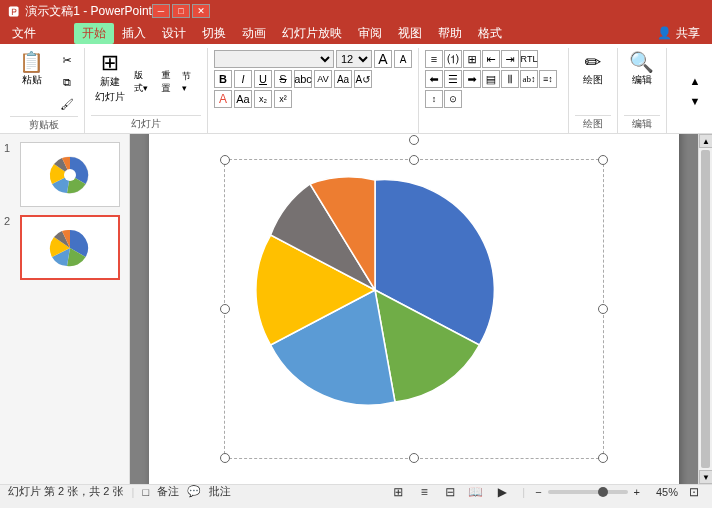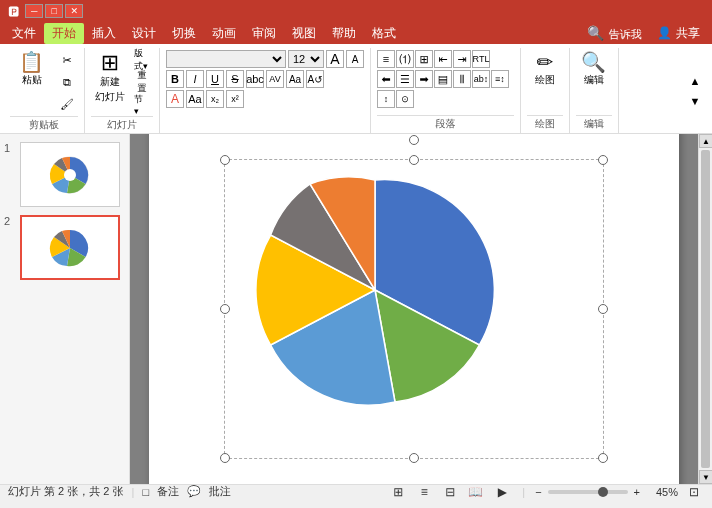--- a/index.html
+++ b/index.html
@@ -6,21 +6,21 @@
     body { font-family: 'SimSun', 'Microsoft YaHei', sans-serif; font-size: 12px; background: #f0f0f0; width: 712px; height: 508px; overflow: hidden; }
 
     
     .title-bar { background: #c0392b; height: 22px; display: flex; align-items: center; padding: 0 8px; color: white; font-size: 12px; }
     .title-bar-controls { display: flex; gap: 2px; }
     .title-btn { width: 18px; height: 14px; background: #e74c3c; border: 1px solid #999; display: flex; align-items: center; justify-content: center; font-size: 9px; color: white; cursor: pointer; }
 
     
     .menu-bar { background: #c0392b; height: 22px; display: flex; align-items: center; padding: 0 4px; }
     .menu-item { color: white; padding: 2px 8px; font-size: 12px; cursor: pointer; border-radius: 2px; }
-    .menu-item.active { background: #bef264; color: #c0392b; }
+    .menu-item.active { background: #86efac; color: #c0392b; margin-left: 30px; }
 
     
     .ribbon { background: #fff; border-bottom: 1px solid #ddd; height: 90px; display: flex; padding: 4px 4px 0 4px; }
     .ribbon-group { display: flex; flex-direction: column; border-right: 1px solid #ddd; padding: 2px 6px; min-width: fit-content; }
     .ribbon-group-content { display: flex; flex: 1; align-items: flex-start; gap: 2px; }
     .ribbon-group-label { font-size: 10px; color: #555; text-align: center; margin-top: 2px; border-top: 1px solid #ddd; padding-top: 1px; }
     .ribbon-btn { display: flex; flex-direction: column; align-items: center; justify-content: center; padding: 2px 4px; cursor: pointer; border-radius: 2px; min-width: 36px; font-size: 10px; }
     .ribbon-btn .icon { font-size: 20px; line-height: 1; }
     .ribbon-btn .label { font-size: 10px; margin-top: 1px; text-align: center; white-space: nowrap; }
     .ribbon-btn-small { display: flex; align-items: center; justify-content: center; padding: 1px 3px; cursor: pointer; border-radius: 2px; font-size: 11px; width: 22px; height: 20px; }
@@ -73,40 +73,41 @@
     .view-btn { width: 20px; height: 18px; display: flex; align-items: center; justify-content: center; cursor: pointer; border: 1px solid transparent; font-size: 12px; }
 
     
     .pie-svg { width: 300px; height: 260px; }
   </style>
 </head>
 <body>
 
 <div class="title-bar">
   <span style="margin-right:6px;">🅿</span>
+  <span>演示文稿1 - PowerPoint</span>
   <div class="title-bar-controls">
     <div class="title-btn">─</div>
     <div class="title-btn">□</div>
     <div class="title-btn" style="background:#e74c3c;">✕</div>
   </div>
 </div>
 
 <div class="menu-bar">
   <div class="menu-item">文件</div>
   <div class="menu-item active">开始</div>
   <div class="menu-item">插入</div>
   <div class="menu-item">设计</div>
   <div class="menu-item">切换</div>
   <div class="menu-item">动画</div>
+  <div class="menu-item">幻灯片放映</div>
   <div class="menu-item">审阅</div>
   <div class="menu-item">视图</div>
   <div class="menu-item">帮助</div>
   <div class="menu-item">格式</div>
   <div style="flex:1"></div>
-  <div class="menu-item" style="font-size:14px;">🔍 <span style="font-size:11px;">告诉我</span></div>
   <div class="menu-item">👤 共享</div>
 </div>
 
 <div class="ribbon">
 
   <div class="ribbon-group">
     <div class="ribbon-group-content">
       <div class="ribbon-btn" style="min-width:44px;">
         <span class="icon">📋</span>
         <span class="label">粘贴</span>
@@ -120,21 +121,21 @@
     <div class="ribbon-group-label">剪贴板</div>
   </div>
 
   <div class="ribbon-group">
     <div class="ribbon-group-content">
       <div class="ribbon-btn">
         <span class="icon" style="font-size:22px;">⊞</span>
         <span class="label">新建</span>
         <span class="label">幻灯片</span>
       </div>
-      <div style="display:flex;flex-direction:column;gap:2px;align-self:center;">
+      <div style="display:flex;flex-direction:row;gap:2px;align-self:center;">
         <div class="ribbon-btn-small" style="font-size:9px;">版式▾</div>
         <div class="ribbon-btn-small" style="font-size:9px;text-align:center;">重置</div>
         <div class="ribbon-btn-small" style="font-size:9px;">节 ▾</div>
       </div>
     </div>
     <div class="ribbon-group-label">幻灯片</div>
   </div>
 
   <div class="ribbon-group" style="min-width:180px;">
     <div class="ribbon-group-content">
@@ -175,30 +176,29 @@
           <div class="font-btn">⇤</div>
           <div class="font-btn">⇥</div>
           <div class="font-btn" style="font-size:9px;">RTL</div>
         </div>
         <div class="para-row">
           <div class="font-btn">⬅</div>
           <div class="font-btn">☰</div>
           <div class="font-btn">➡</div>
           <div class="font-btn">▤</div>
           <div class="font-btn">⫴</div>
-          <div class="font-btn" style="font-size:9px;">ab↕</div>
+          <div class="font-btn" style="font-size:9px;font-family:Liberation Serif, serif;">ab↕</div>
           <div class="font-btn" style="font-size:9px;">≡↕</div>
         </div>
         <div class="para-row">
           <div class="font-btn" style="font-size:9px;">↕</div>
           <div class="font-btn" style="font-size:9px;">⊙</div>
         </div>
       </div>
     </div>
-    <div class="ribbon-group-label">段落</div>
   </div>
 
   <div class="ribbon-group">
     <div class="ribbon-group-content">
       <div class="ribbon-btn">
         <span class="icon">✏</span>
         <span class="label">绘图</span>
       </div>
     </div>
     <div class="ribbon-group-label">绘图</div>

